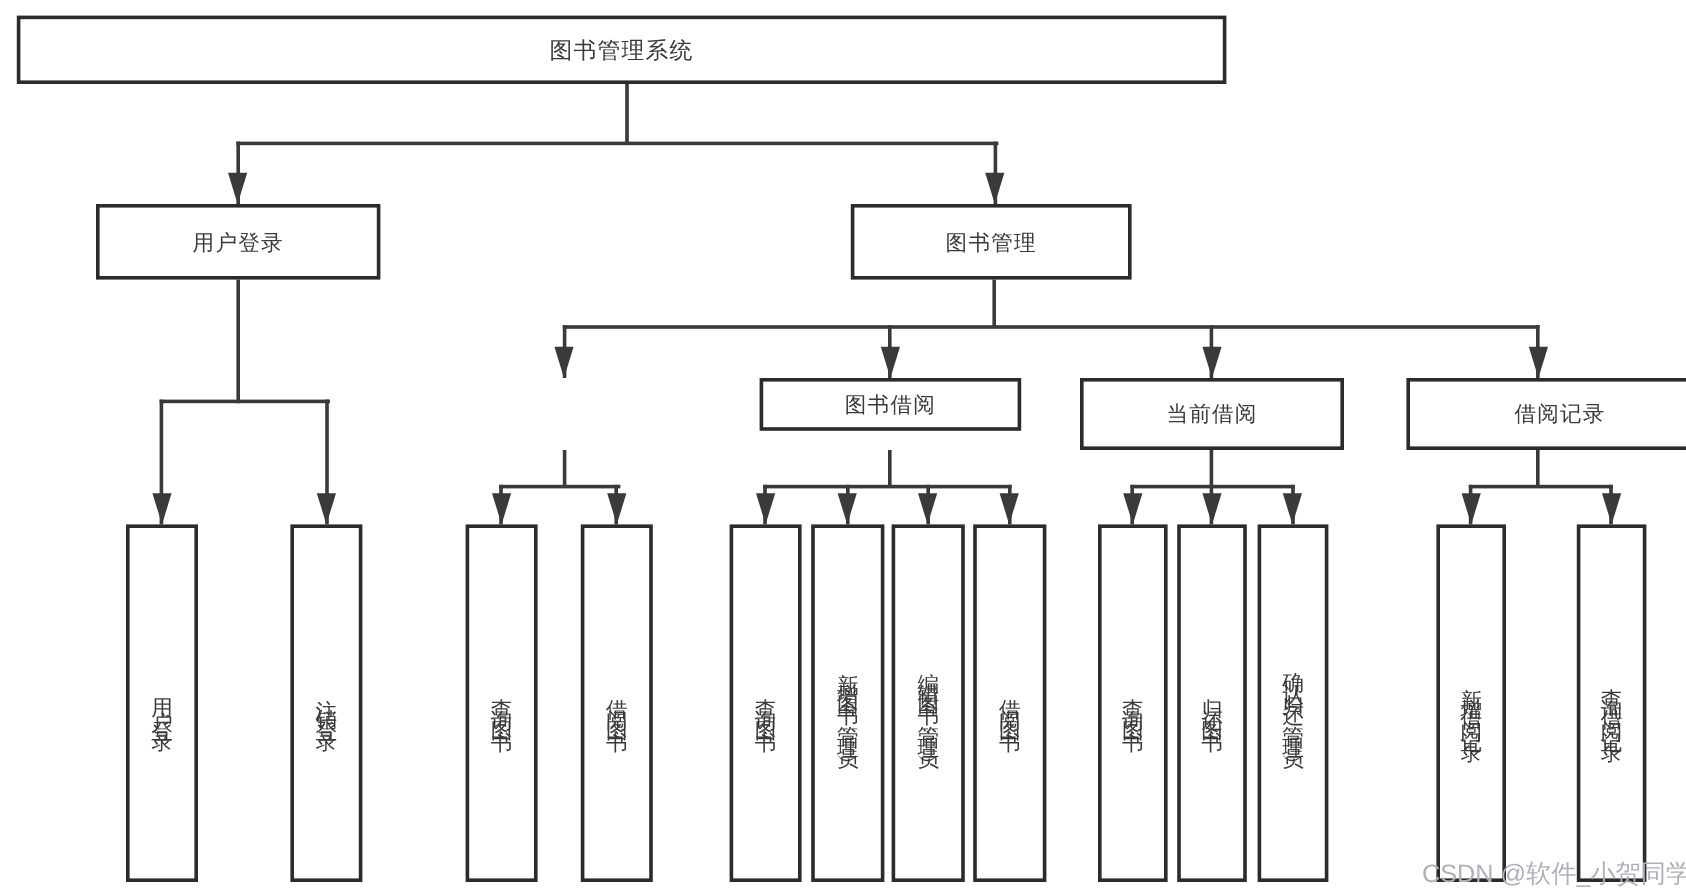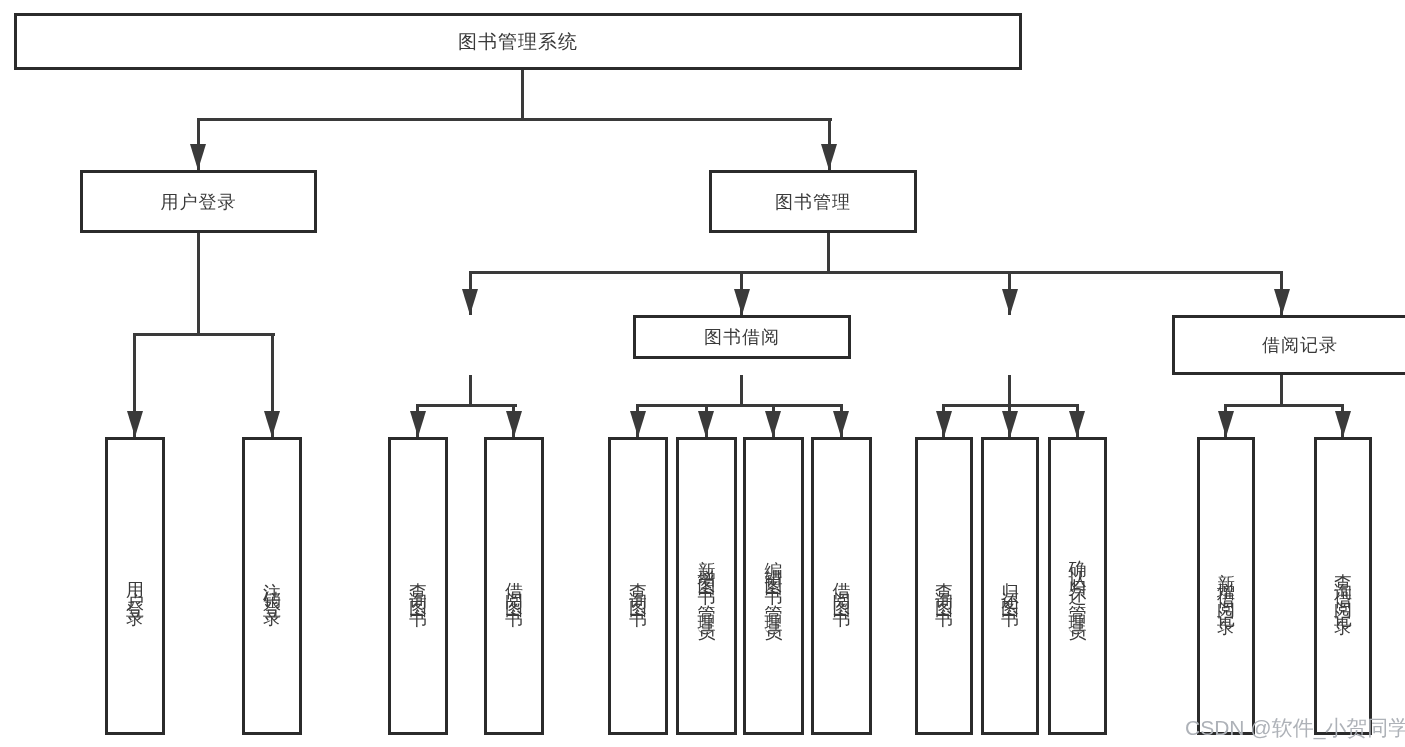--- a/index.html
+++ b/index.html
@@ -43,29 +43,32 @@
 <div id="canvas">
 
   <div class="box" style="left:14px;top:13px;width:1008px;height:57px">
     <span class="root-label">图书管理系统</span>
   </div>
 
   <div class="box" style="left:80px;top:170px;width:237px;height:63px">
     <span class="h-label">用户登录</span>
   </div>
 
-  <div class="box" style="left:709px;top:170px;width:208px;height:63px">
+  <div class="box" style="left:709px;top:170px;width:234px;height:63px">
     <span class="h-label">图书管理</span>
   </div>
 
 
   <div class="box" style="left:633px;top:315px;width:218px;height:44px">
     <span class="h-label">图书借阅</span>
   </div>
 
+  <div class="box" style="left:900px;top:315px;width:220px;height:60px">
+    <span class="h-label">当前借阅</span>
+  </div>
 
   <div class="box" style="left:1172px;top:315px;width:256px;height:60px">
     <span class="h-label">借阅记录</span>
   </div>
 
   <div class="box" style="left:105px;top:437px;width:60px;height:298px">
     <span class="v-label">用户登录</span>
   </div>
   <div class="box" style="left:242px;top:437px;width:60px;height:298px">
     <span class="v-label">注销登录</span>

